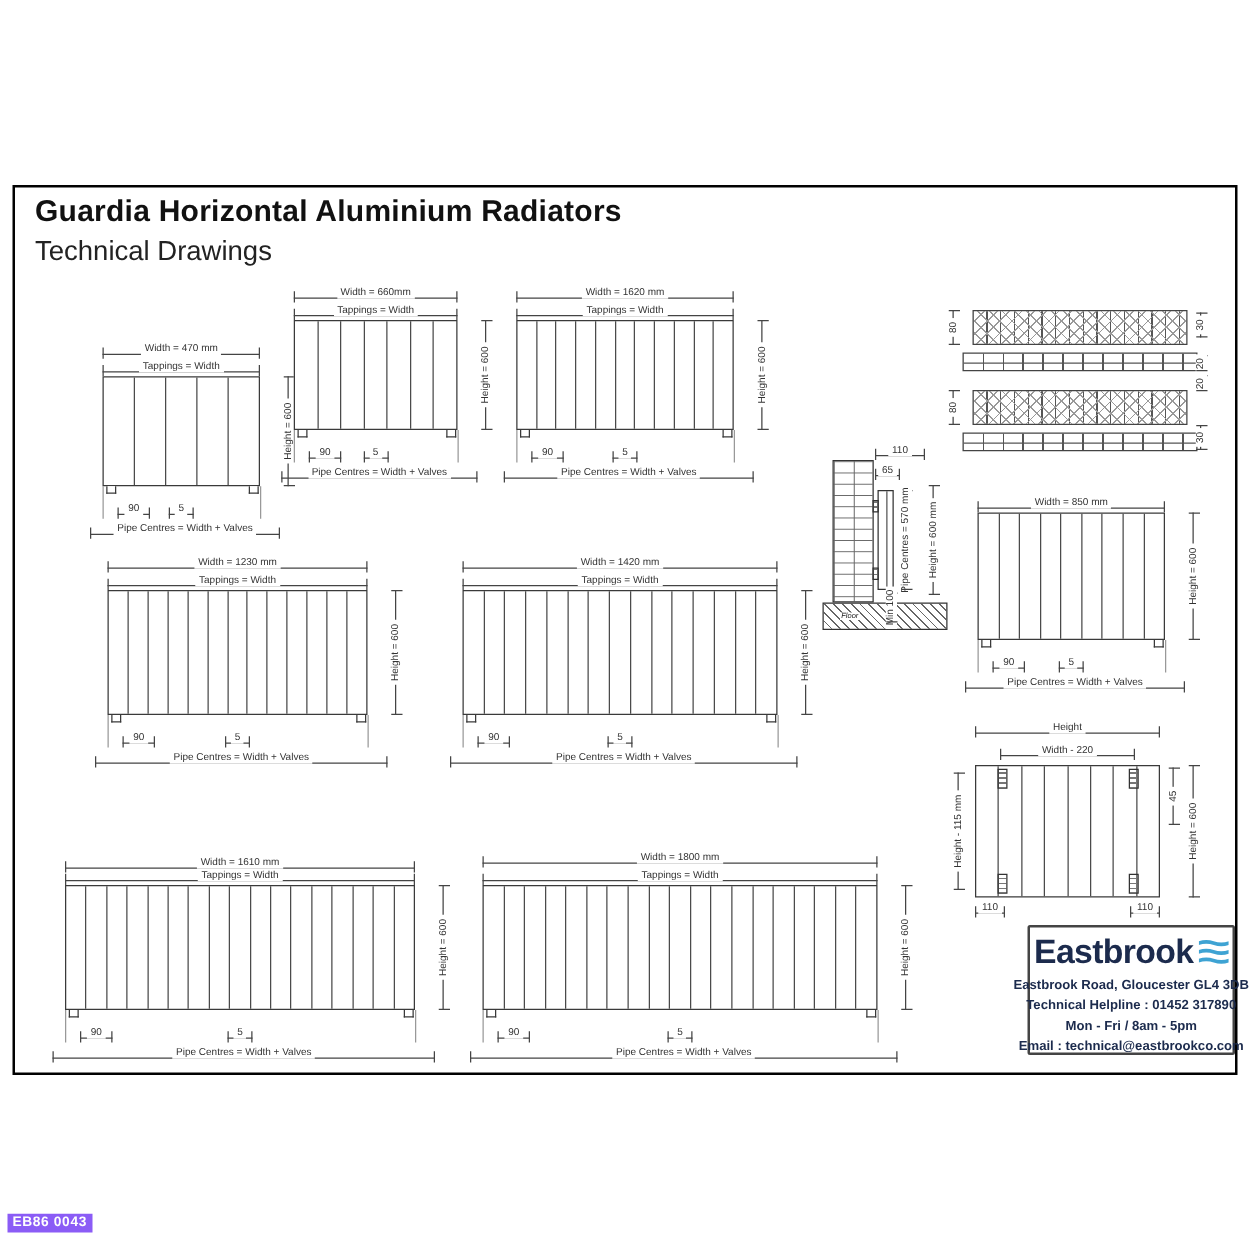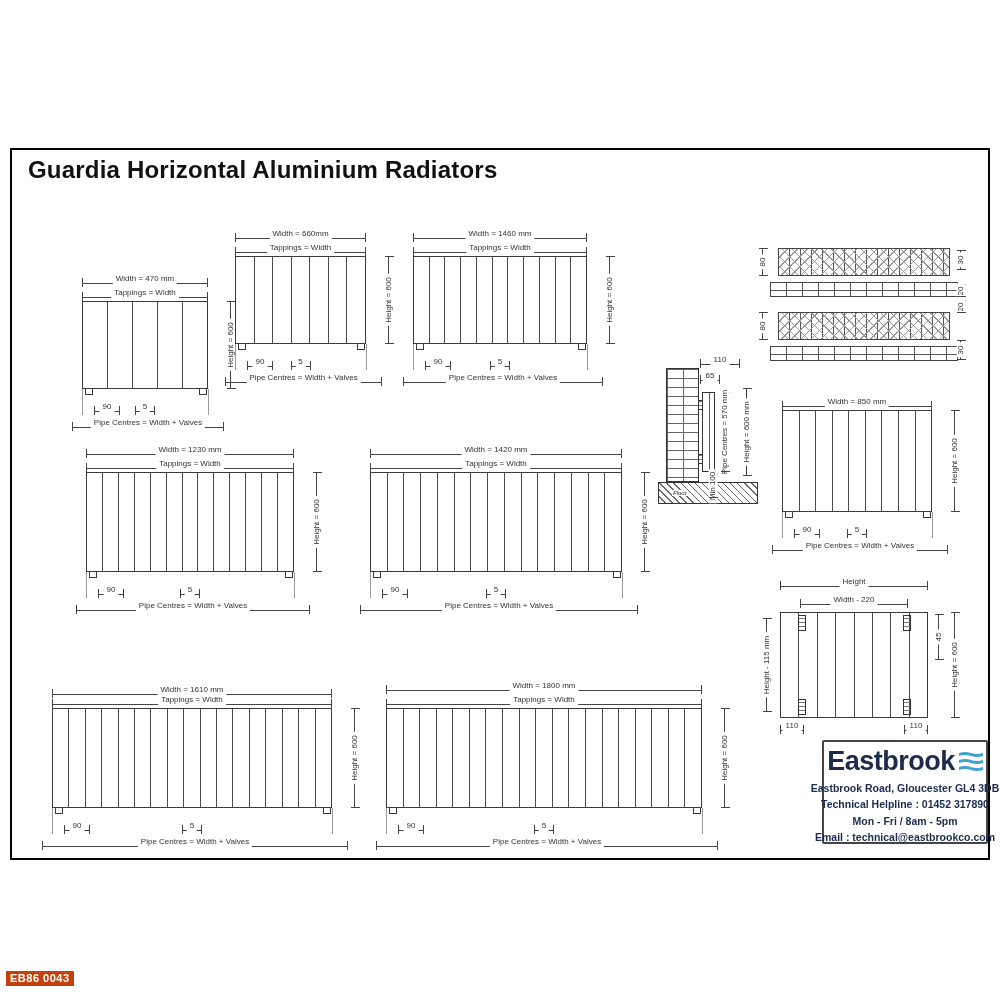--- a/index.html
+++ b/index.html
@@ -49,29 +49,30 @@
   .rside::before{content:"";position:absolute;left:50%;top:0;bottom:0;width:1px;background:#555;}
   .wbrkt{position:absolute;border:1px solid #333;background:
       repeating-linear-gradient(0deg,transparent 0 3px,#777 3px 4px);box-sizing:border-box;}
 
   
   .contact{position:absolute;left:822px;top:740px;width:166px;height:104px;border:2px solid #444;border-radius:2px;
       background:#fff;display:flex;flex-direction:column;align-items:center;justify-content:flex-start;padding-top:4px;box-sizing:border-box;}
   .logo-row{display:flex;align-items:center;gap:4px;}
   .brand{font-size:27px;font-weight:bold;letter-spacing:-.5px;}
   .c-line{font-size:10.5px;font-weight:bold;margin-top:4.5px;white-space:nowrap;}
-  .doc-code{position:absolute;left:6px;top:971px;background:#c2410c;color:#fff;font-size:11px;font-weight:bold;
+  .doc-code{position:absolute;left:6px;top:971px;background:#8b5cf6;color:#fff;font-size:11px;font-weight:bold;
       padding:1px 4px;line-height:1.2;letter-spacing:.5px;}
 </style>
 </head>
 <body>
 
 <div class="page">
   <div class="frame"></div>
   <div class="title">Guardia Horizontal Aluminium Radiators</div>
+  <div class="subtitle">Technical Drawings</div>
 
   <div id="rad-layer">
       <div class="rad" style="position: absolute; left: 72px; top: 226px; width: 170px; height: 158px; margin-top: 45px;">
         <div class="hdim" style="position: absolute; left: 10px; top: 0px; width: 126px; height: 12px;">
           <span>Width = 470 mm</span>
         </div>
         <div class="hdim" style="position: absolute; left: 10px; top: 14px; width: 126px; height: 12px;">
           <span>Tappings = Width</span>
         </div>
         <div class="rad-body" style="position: absolute; left: 10px; top: 30px; width: 126px; height: 88px;">
@@ -126,21 +127,21 @@
         </div>
         <div class="hdim" style="position: absolute; left: 65.5px; top: 128px; width: 20px; height: 12px;">
           <span>5</span>
         </div>
         <div class="hdim" style="position: absolute; left: 0px; top: 144px; width: 157px; height: 12px;">
           <span>Pipe Centres = Width + Valves</span>
         </div>
       </div>
       <div class="rad" style="position: absolute; left: 403px; top: 226px; width: 218px; height: 158px;">
         <div class="hdim" style="position: absolute; left: 10px; top: 0px; width: 174px; height: 12px;">
-          <span>Width = 1460 mm</span>
+          <span>Width = 1620 mm</span>
         </div>
         <div class="hdim" style="position: absolute; left: 10px; top: 14px; width: 174px; height: 12px;">
           <span>Tappings = Width</span>
         </div>
         <div class="rad-body" style="position: absolute; left: 10px; top: 30px; width: 174px; height: 88px;">
           <div class="sec"></div>
           <div class="sec"></div>
           <div class="sec"></div>
           <div class="sec"></div>
           <div class="sec"></div>

